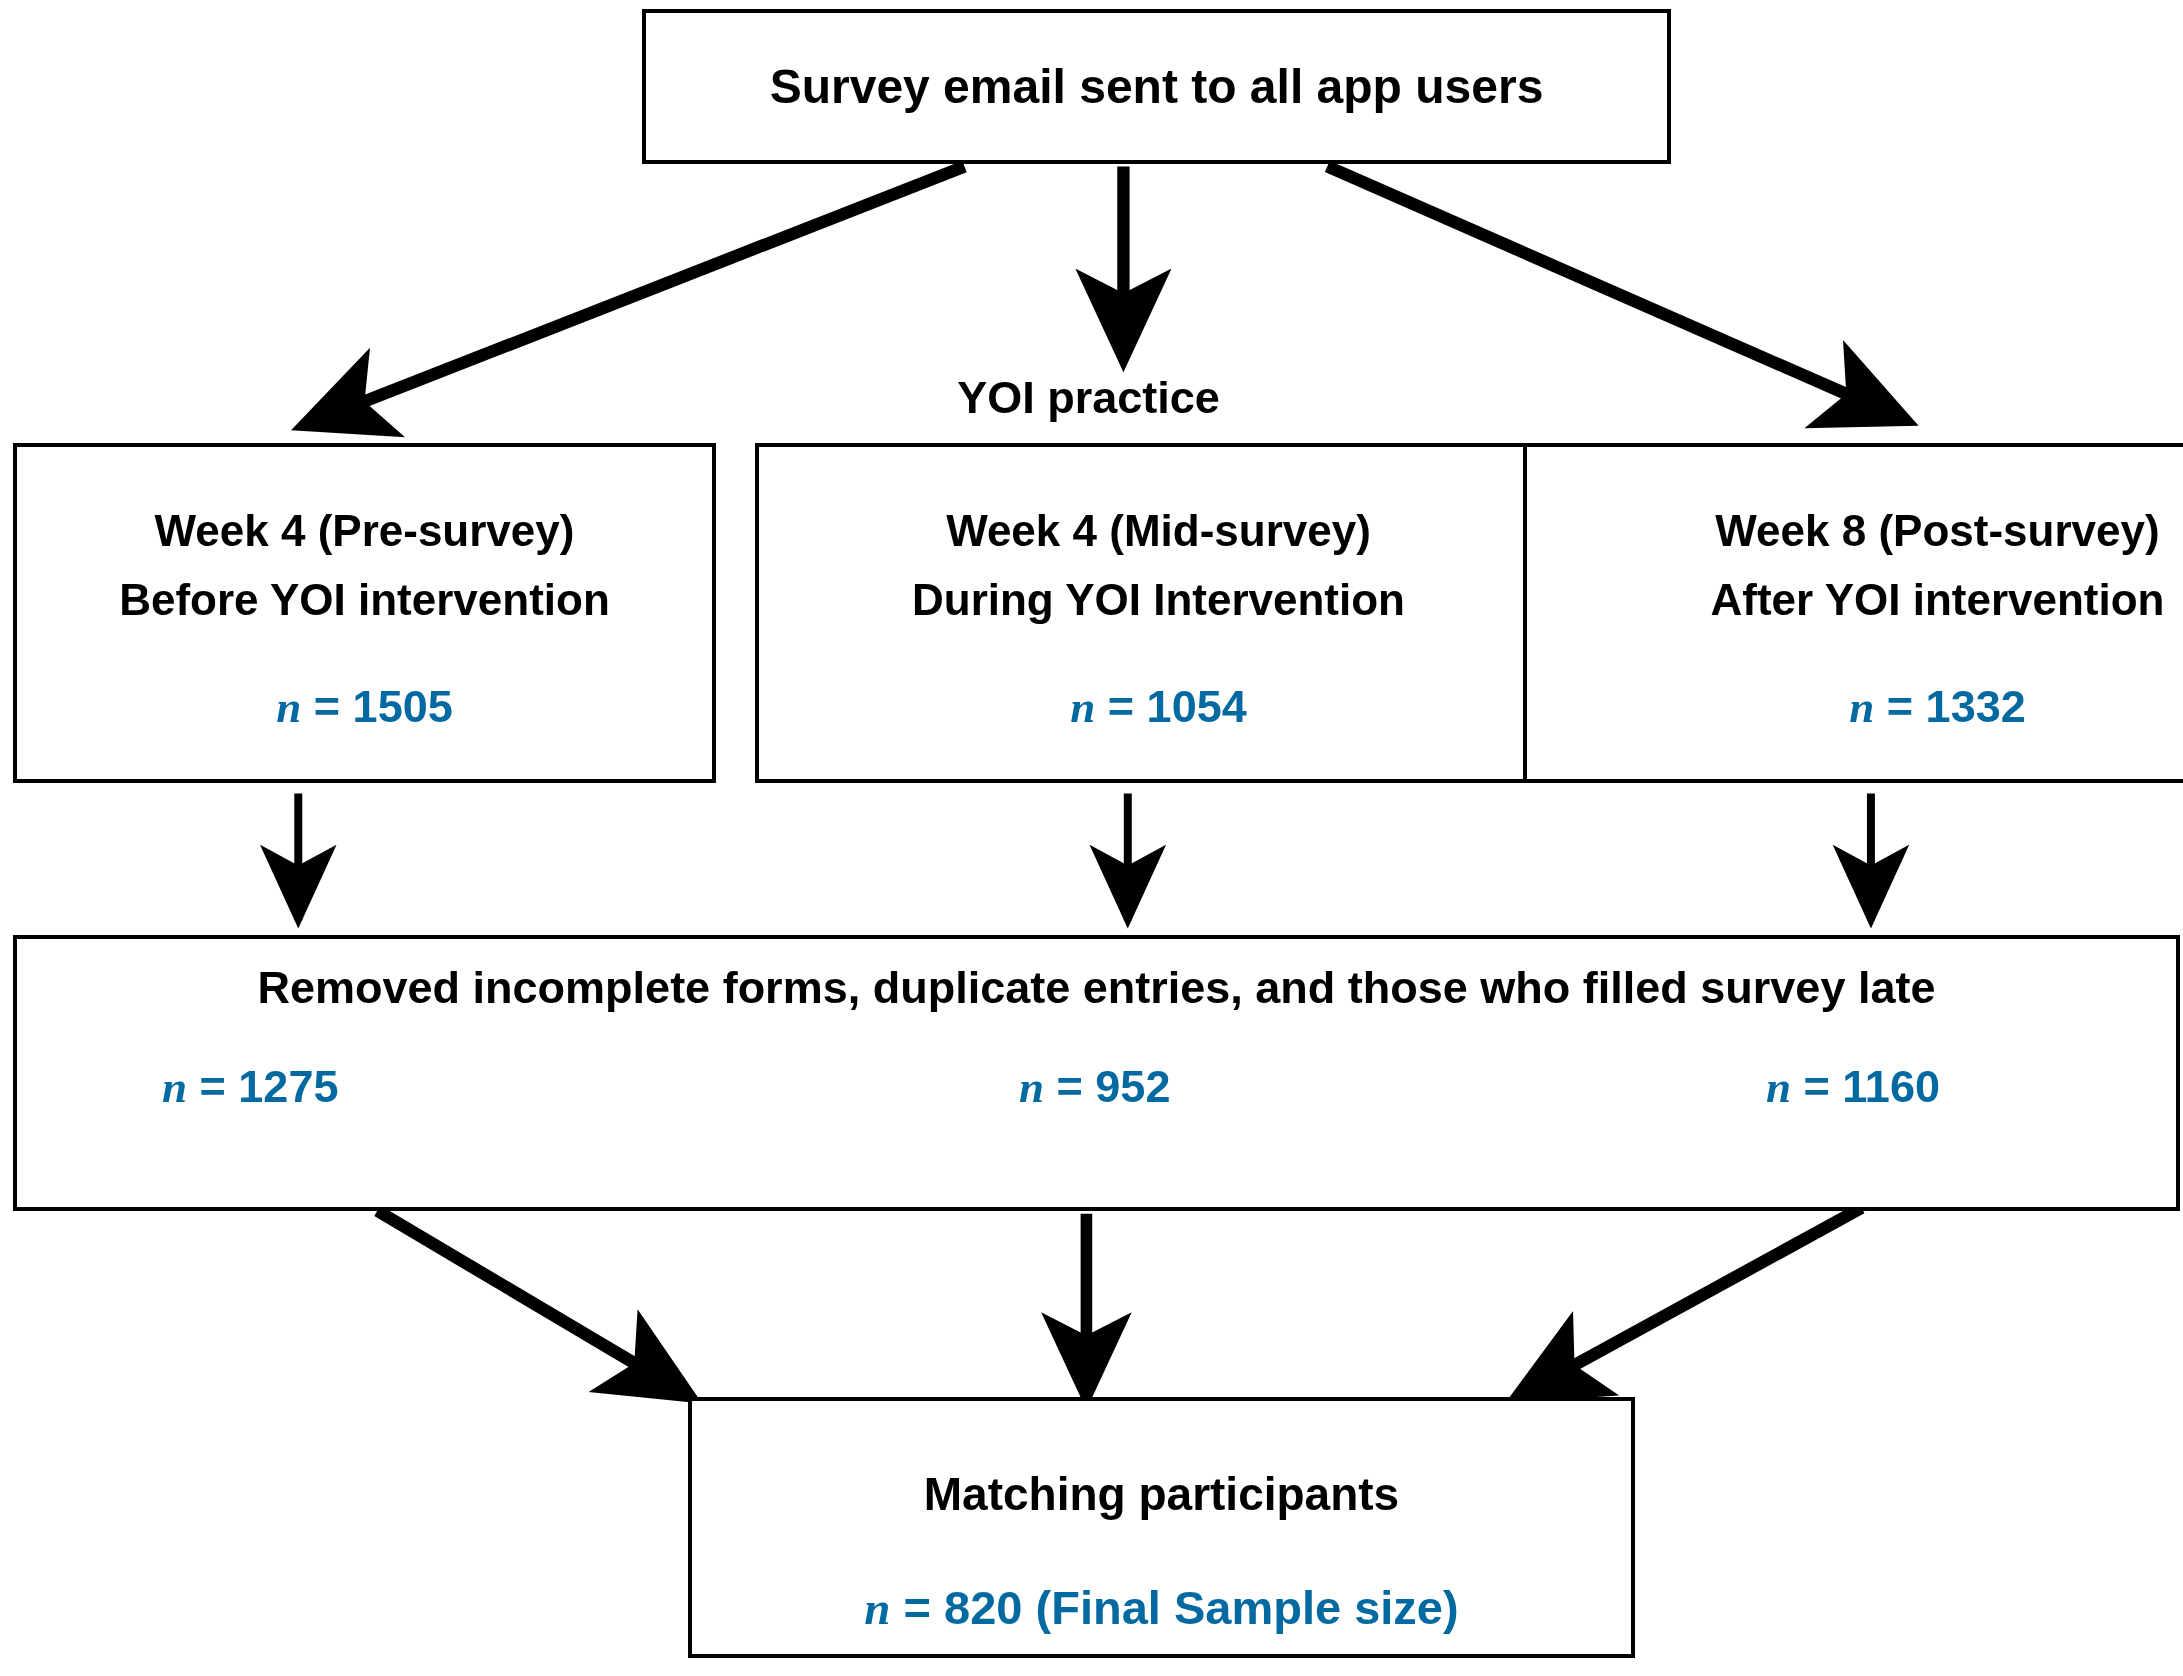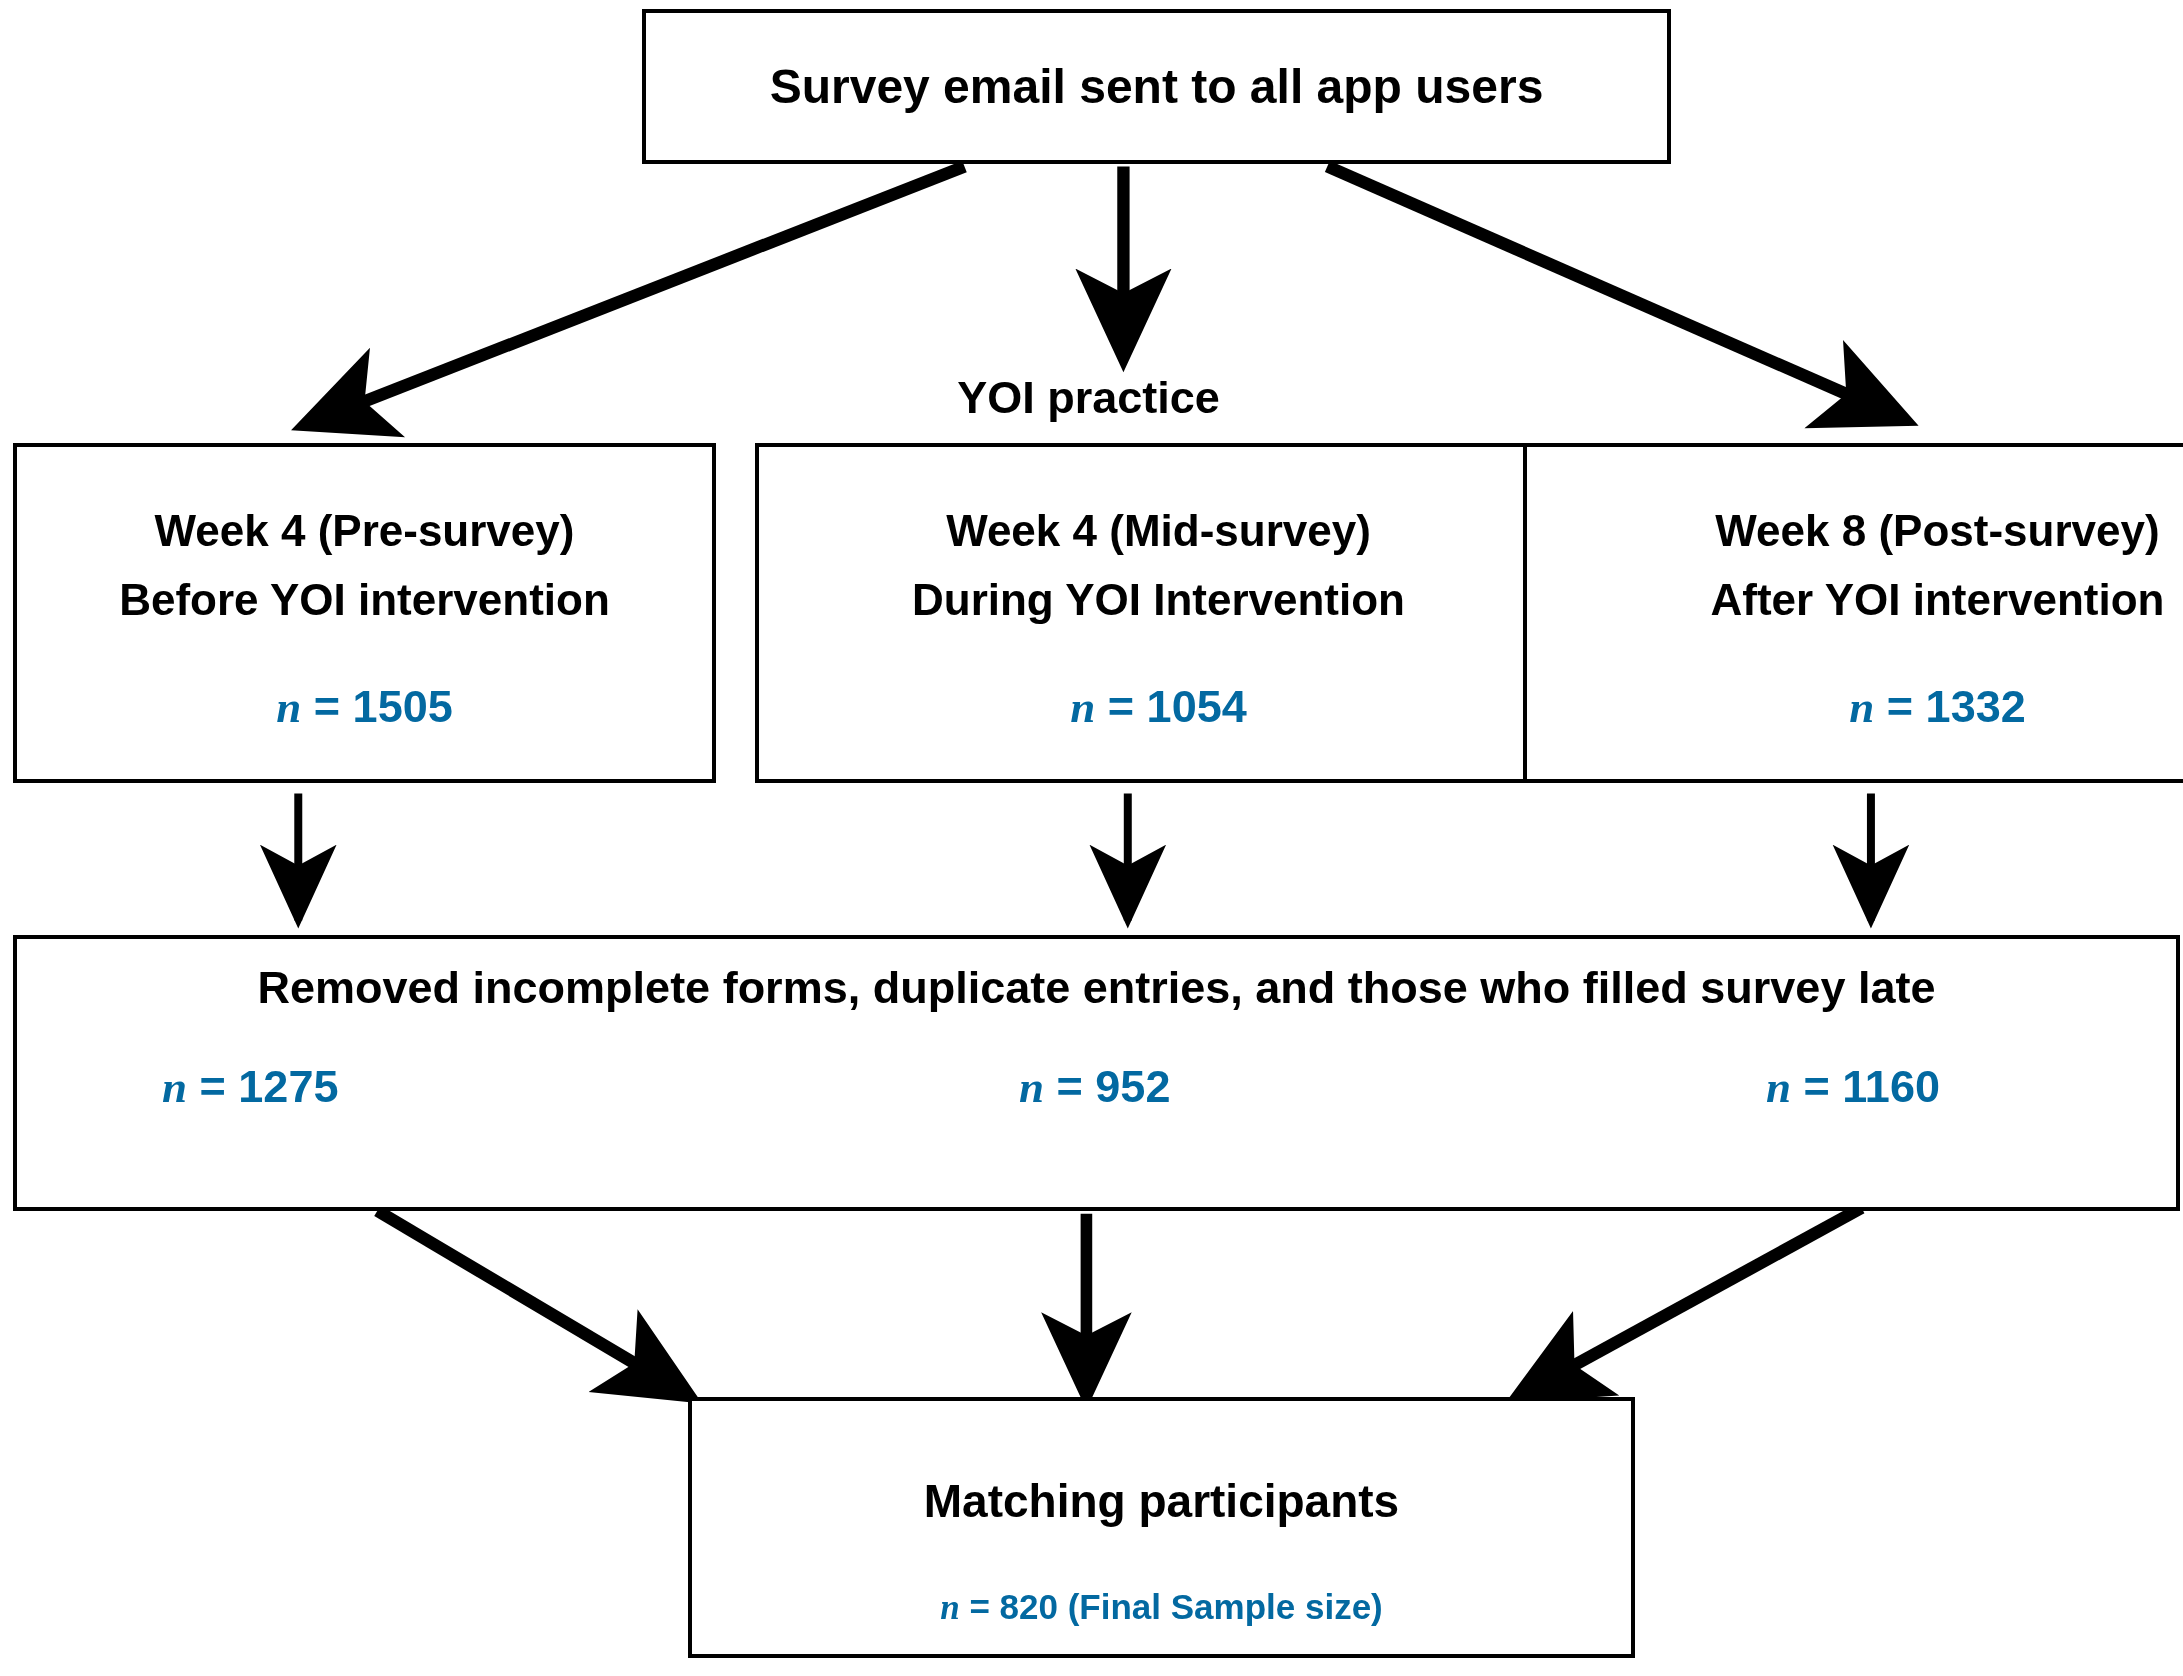--- a/index.html
+++ b/index.html
@@ -109,21 +109,21 @@
   
   #node-final {
     left: 688px;
     top: 1397px;
     width: 947px;
     height: 261px;
     justify-content: center;
     padding-top: 49px;
   }
   #node-final .node-line { font-size: 46px; }
-  #node-final .n-line { font-size: 35px; margin-top: 60px; }
+  #node-final .n-line { font-size: 47px; margin-top: 60px; }
 </style>
 </head>
 <body>
 
 <div id="flow-root">
 
   <svg id="arrow-layer" viewBox="0 0 3008 2310" width="2183" height="1677">
     <defs>
       <marker id="ah" markerWidth="9" markerHeight="9" refX="7.2" refY="4.5" orient="auto" markerUnits="strokeWidth">
         <path d="M0,0.6 L8.4,4.5 L0,8.4 L2,4.5 Z" fill="#000000"></path>

